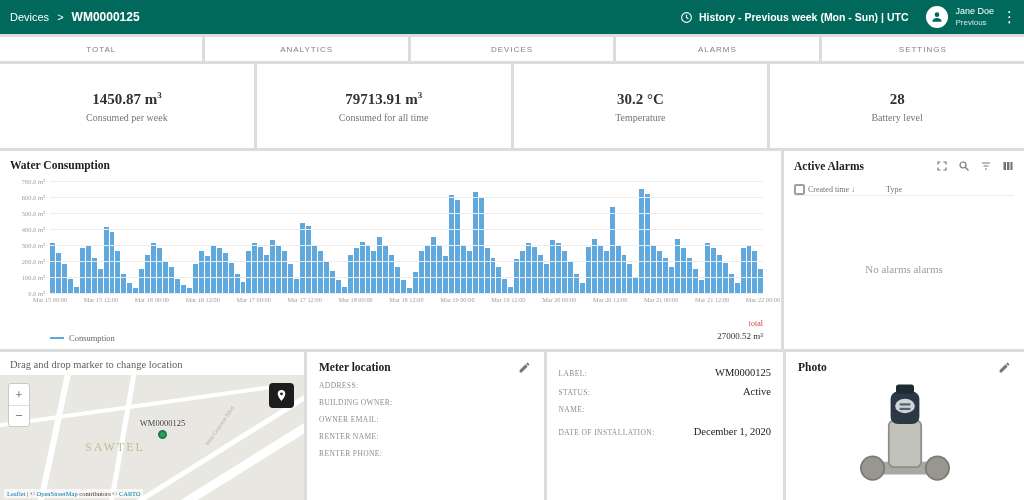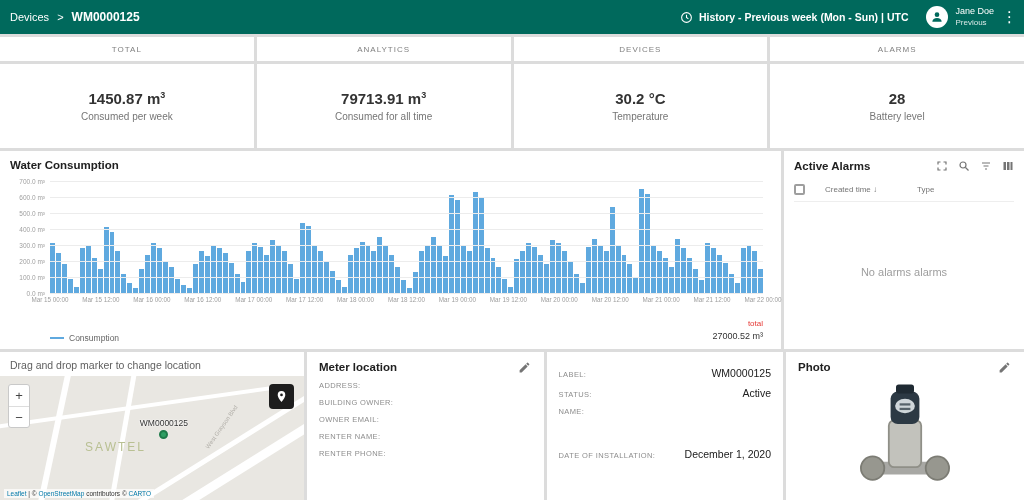--- a/index.html
+++ b/index.html
@@ -30,21 +30,21 @@
   
   .stats { display:flex; gap:3px; flex:0 0 84px; }
   .stat { flex:1; background:#fff; display:flex; flex-direction:column; align-items:center;
     justify-content:center; gap:4px; }
   .stat .val { font-size:15px; font-weight:bold; color:#333; }
   .stat .val sup { font-size:9px; }
   .stat .lbl { font-size:10px; color:#757575; }
 
   
   .mid { display:flex; gap:3px; flex:0 0 198px; }
-  .card { background:#fff; position:relative; }
+  .card { background:#fff; position:relative;font-family:Liberation Serif, serif; }
   .chart-card { flex:1; padding:8px 10px 6px 10px; display:flex; flex-direction:column; }
   .card-title { font-size:11.5px; font-weight:bold; color:#212121; }
   .chart-wrap { position:relative; margin:10px 8px 0 40px; flex:1; }
   .plot { position:relative; height:112px; }
   .gridline { position:absolute; left:0; right:0; height:1px; background:#ececec; }
   .ytick { position:absolute; right:calc(100% + 5px); transform:translateY(-50%);
     font-size:6.5px; color:#9e9e9e; white-space:nowrap; }
   .bars { position:absolute; inset:0; display:flex; align-items:flex-end; gap:1px; }
   .bar { flex:1; min-width:1px; }
   .xaxis { position:relative; height:11px; }
@@ -57,21 +57,21 @@
   .totalbox { text-align:right; line-height:1.5; }
   .totalbox .tlabel { font-size:8px; color:#e53935; }
   .totalbox .tvalue { font-size:9px; color:#333; }
 
   
   .alarms { flex:0 0 240px; padding:8px 10px; display:flex; flex-direction:column; }
   .alarms-head { display:flex; align-items:center; justify-content:space-between;gap:36px; }
   .icon-row { display:flex; align-items:center; gap:9px; }
   .icon-btn { width:13px; height:13px; display:flex; align-items:center; justify-content:center;
     cursor:pointer; color:#757575; }
-  .tbl-head { display:flex; align-items:center; gap:20px; margin-top:12px; padding-bottom:6px;
+  .tbl-head { display:flex; align-items:center; gap:3px; margin-top:12px; 
     border-bottom:1px solid #eee; font-size:8px; color:#757575; }
   .checkbox { width:11px; height:11px; border:2px solid #9e9e9e; border-radius:2px; cursor:pointer; }
   .no-alarms { flex:1; display:flex; align-items:center; justify-content:center;
     font-size:11px; color:#9e9e9e; }
 
   
   .bottom { display:flex; gap:3px; flex:1; }
   .map-card { flex:0 0 304px; display:flex; flex-direction:column; }
   .map-hint { font-size:10.5px; color:#5f5f5f; padding:7px 10px 5px 10px; }
   .map { flex:1; position:relative; background:#e9e7e2; overflow:hidden; }
@@ -141,20 +141,21 @@
       </div>
     </div>
     <div class="dots">⋮</div>
   </div>
 
   <div class="tabs">
     <div class="tab">TOTAL</div>
     <div class="tab">ANALYTICS</div>
     <div class="tab">DEVICES</div>
     <div class="tab">ALARMS</div>
+    <div class="tab">SETTINGS</div>
   </div>
 
   <div class="stats">
     <div class="stat card">
       <div class="val"><span>1450.87 m</span><sup>3</sup></div>
       <div class="lbl">Consumed per week</div>
     </div>
     <div class="stat card">
       <div class="val"><span>79713.91 m</span><sup>3</sup></div>
       <div class="lbl">Consumed for all time</div>
@@ -368,21 +369,21 @@
                 <rect x="3" y="4" width="5" height="16"></rect>
                 <rect x="10" y="4" width="5" height="16"></rect>
                 <rect x="17" y="4" width="4" height="16"></rect>
               </svg>
           </span>
         </div>
       </div>
       <div class="tbl-head">
         <span class="checkbox"></span>
         <span><span>Created time</span> <span>↓</span></span>
-        <span style="margin-left:20px">Type</span>
+        <span style="margin-left:28px">Type</span>
       </div>
       <div class="no-alarms">No alarms alarms</div>
     </div>
   </div>
 
   <div class="bottom">
 
     <div class="card map-card">
       <div class="map-hint">Drag and drop marker to change location</div>
       <div class="map">
@@ -447,21 +448,21 @@
         <span class="fvalue">WM0000125</span>
       </div>
       <div class="frow">
         <span class="flabel">STATUS:</span>
         <span class="fvalue">Active</span>
       </div>
       <div class="frow">
         <span class="flabel">NAME:</span>
         <span class="fvalue"></span>
       </div>
-      <div class="frow" style="margin-top:24px">
+      <div class="frow" style="margin-top:4px">
         <span class="flabel">DATE OF INSTALLATION:</span>
         <span class="fvalue">December 1, 2020</span>
       </div>
     </div>
 
     <div class="card photo-card">
       <div class="info-head">
         <div class="card-title">Photo</div>
         <span class="pencil">
           <svg width="13" height="13" viewBox="0 0 24 24" fill="currentColor">

